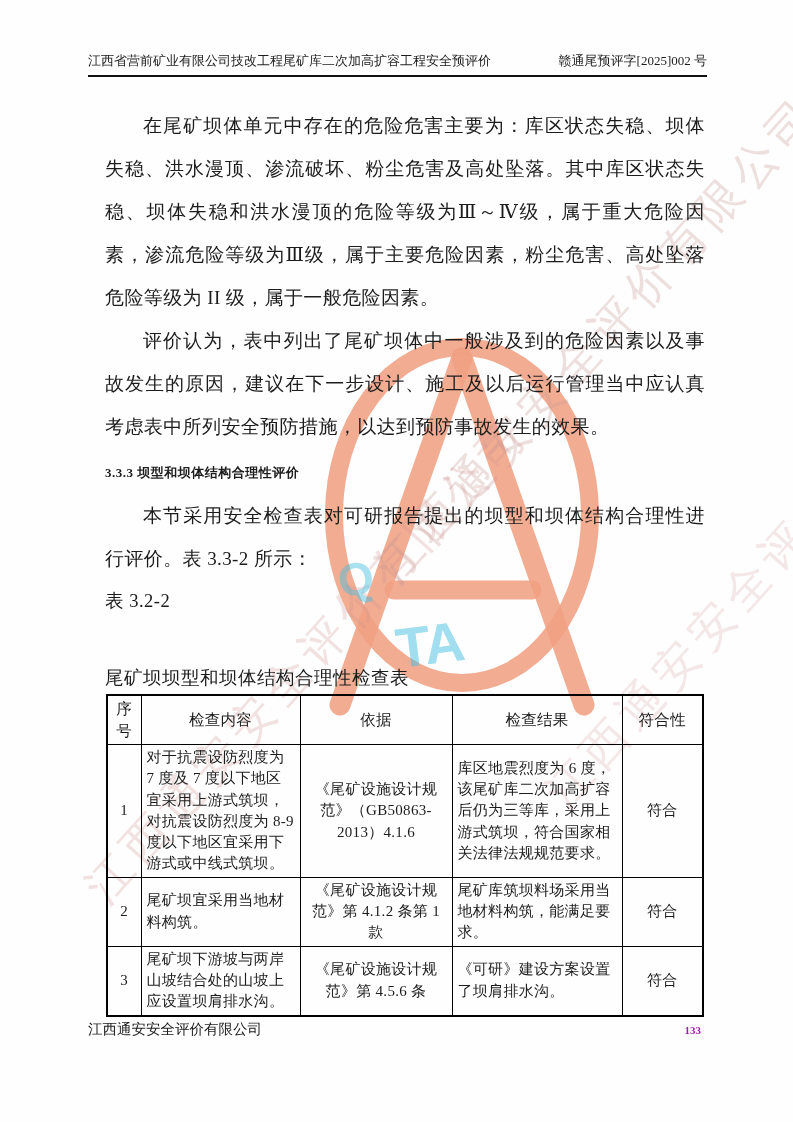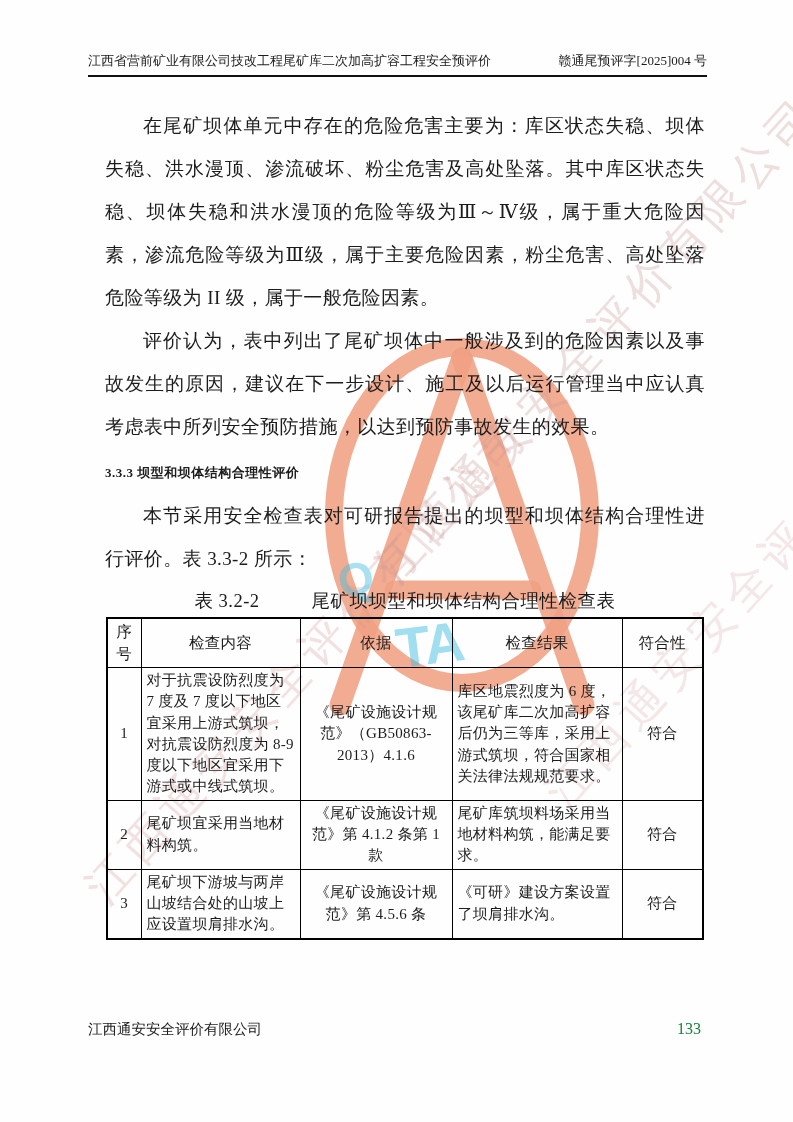--- a/index.html
+++ b/index.html
@@ -50,20 +50,21 @@
     letter-spacing: 0.5px;
   }
   .para.p3 { margin-top: 12px; }
   .tbl-caption {
     margin-top: 8px;
     display: flex;
     justify-content: center;
     gap: 52px;
     font-size: 18.5px;
     letter-spacing: 0.5px;
+    flex-direction: column;
   }
 
   
   table.check {
     margin: 4px auto 0 auto;
     width: 596px;
     border-collapse: collapse;
     border: 2px solid #000;
     table-layout: fixed;
     font-size: 15px;
@@ -92,21 +93,21 @@
   
   .pg-footer {
     position: absolute;
     left: 88px; right: 92px; top: 1020px;
     display: flex;
     justify-content: space-between;
     align-items: baseline;
     z-index: 1;
   }
   .footer-company { font-size: 14.5px; }
-  .footer-page { font-size: 16px; color: #15803d; }
+  .footer-page { font-size: 11px; color: #a21caf; font-weight: bold; }
 
   
   .wm { pointer-events: none; position: absolute; }
   .wm-under { z-index: 0; }
   .wm-over  { z-index: 2; }
 
   .wm-logo { left: 312px; top: 290px; }
 
   .wm-diag {
     white-space: nowrap;
@@ -162,21 +163,21 @@
     </svg>
   </div>
   <div class="wm wm-under wm-diag d1">江西通安安全评价有限公司</div>
   <div class="wm wm-under wm-diag d2">江西通安安全评价有限公司</div>
   <div class="wm wm-under wm-diag d3">江西通安安全评价有限公司</div>
   <div class="wm wm-under wm-q">Q</div>
   <div class="wm wm-under wm-monogram">TA</div>
 
   <div class="pg-header">
     <span>江西省营前矿业有限公司技改工程尾矿库二次加高扩容工程安全预评价</span>
-    <span>赣通尾预评字[2025]004 号</span>
+    <span>赣通尾预评字[2025]002 号</span>
   </div>
 
   <div class="content">
     <p class="para p1">在尾矿坝体单元中存在的危险危害主要为：库区状态失稳、坝体失稳、洪水漫顶、渗流破坏、粉尘危害及高处坠落。其中库区状态失稳、坝体失稳和洪水漫顶的危险等级为Ⅲ～Ⅳ级，属于重大危险因素，渗流危险等级为Ⅲ级，属于主要危险因素，粉尘危害、高处坠落危险等级为 II 级，属于一般危险因素。</p>
     <p class="para p2">评价认为，表中列出了尾矿坝体中一般涉及到的危险因素以及事故发生的原因，建议在下一步设计、施工及以后运行管理当中应认真考虑表中所列安全预防措施，以达到预防事故发生的效果。</p>
     <h3 class="heading">3.3.3 坝型和坝体结构合理性评价</h3>
     <p class="para p3">本节采用安全检查表对可研报告提出的坝型和坝体结构合理性进行评价。表 3.3-2 所示：</p>
 
     <div class="tbl-caption">
       <span>表 3.2-2</span>

